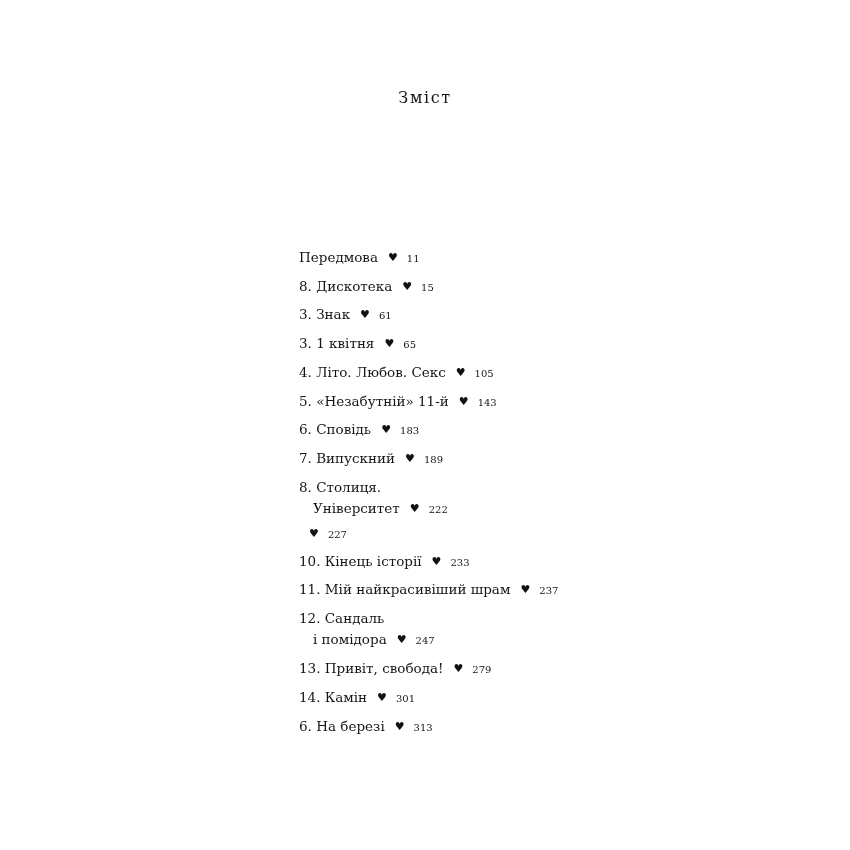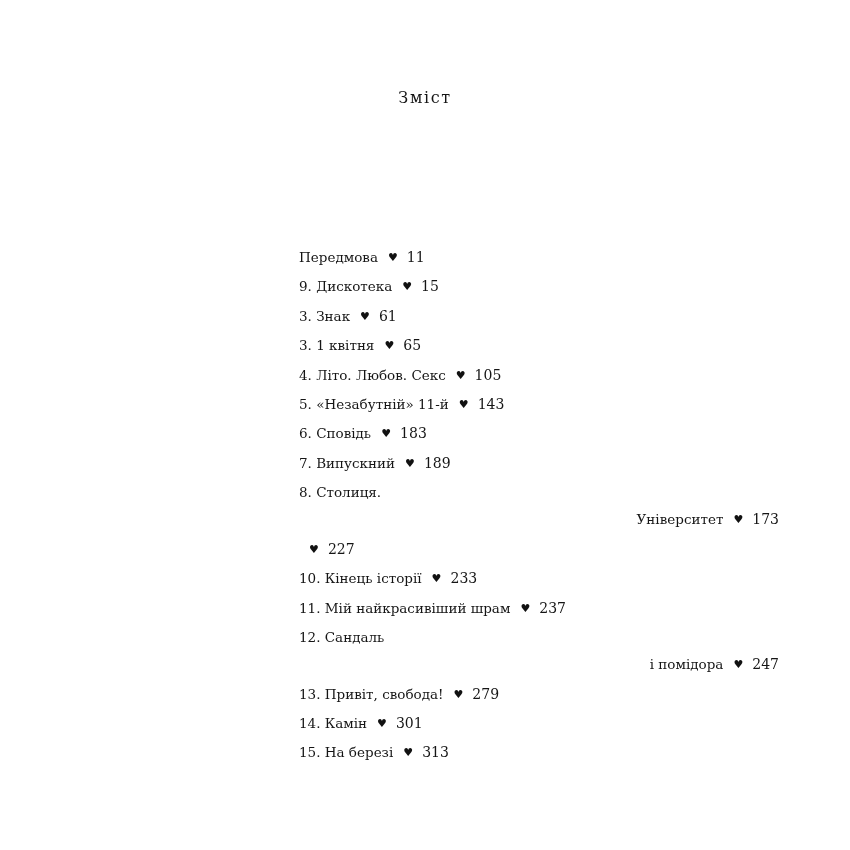--- a/index.html
+++ b/index.html
@@ -51,54 +51,53 @@
     display: block;
     margin-bottom: 10.5px;
   }
   .entry-label {
     white-space: pre;
   }
   .entry-line2 {
     display: flex;
     align-items: baseline;
     padding-left: 14px;
-    margin-top: 9px;
-    justify-content: flex-end;
+    margin-top: 3px;
   }
   .heart {
     display: inline-block;
     margin: 0 9px 0 10px;
     font-size: 11px;
     line-height: 1;
     color: #111111;
     font-family: "DejaVu Sans", sans-serif;
     position: relative;
     top: -1px;
   }
   .entry-page {
-    font-size: 14px;
+    font-size: 10px;
     font-family: "DejaVu Serif", serif;
     color: #151515;
   }
 </style>
 </head>
 <body>
 
 <div class="page">
 
   <div class="page-title">Зміст</div>
 
   <div class="toc">
       <div class="toc-entry">
         <span class="entry-label">Передмова</span>
         <span class="heart">♥</span>
         <span class="entry-page">11</span>
       </div>
       <div class="toc-entry">
-        <span class="entry-label">9. Дискотека</span>
+        <span class="entry-label">8. Дискотека</span>
         <span class="heart">♥</span>
         <span class="entry-page">15</span>
       </div>
       <div class="toc-entry">
         <span class="entry-label">3. Знак</span>
         <span class="heart">♥</span>
         <span class="entry-page">61</span>
       </div>
       <div class="toc-entry">
         <span class="entry-label">3. 1 квітня</span>
@@ -121,21 +120,21 @@
         <span class="entry-page">183</span>
       </div>
       <div class="toc-entry">
         <span class="entry-label">7. Випускний</span>
         <span class="heart">♥</span>
         <span class="entry-page">189</span>
       </div>
       <div class="toc-entry two-line"><span class="entry-label">8. Столиця.</span><div class="entry-line2">
           <span class="entry-label">Університет</span>
           <span class="heart">♥</span>
-          <span class="entry-page">173</span>
+          <span class="entry-page">222</span>
         </div></div>
       <div class="toc-entry">
         <span class="heart">♥</span>
         <span class="entry-page">227</span>
       </div>
       <div class="toc-entry">
         <span class="entry-label">10. Кінець історії</span>
         <span class="heart">♥</span>
         <span class="entry-page">233</span>
       </div>
@@ -153,19 +152,19 @@
         <span class="entry-label">13. Привіт, свобода!</span>
         <span class="heart">♥</span>
         <span class="entry-page">279</span>
       </div>
       <div class="toc-entry">
         <span class="entry-label">14. Камін</span>
         <span class="heart">♥</span>
         <span class="entry-page">301</span>
       </div>
       <div class="toc-entry">
-        <span class="entry-label">15. На березі</span>
+        <span class="entry-label">6. На березі</span>
         <span class="heart">♥</span>
         <span class="entry-page">313</span>
       </div>
     </div>
 
 </div>
 
 </body></html>

